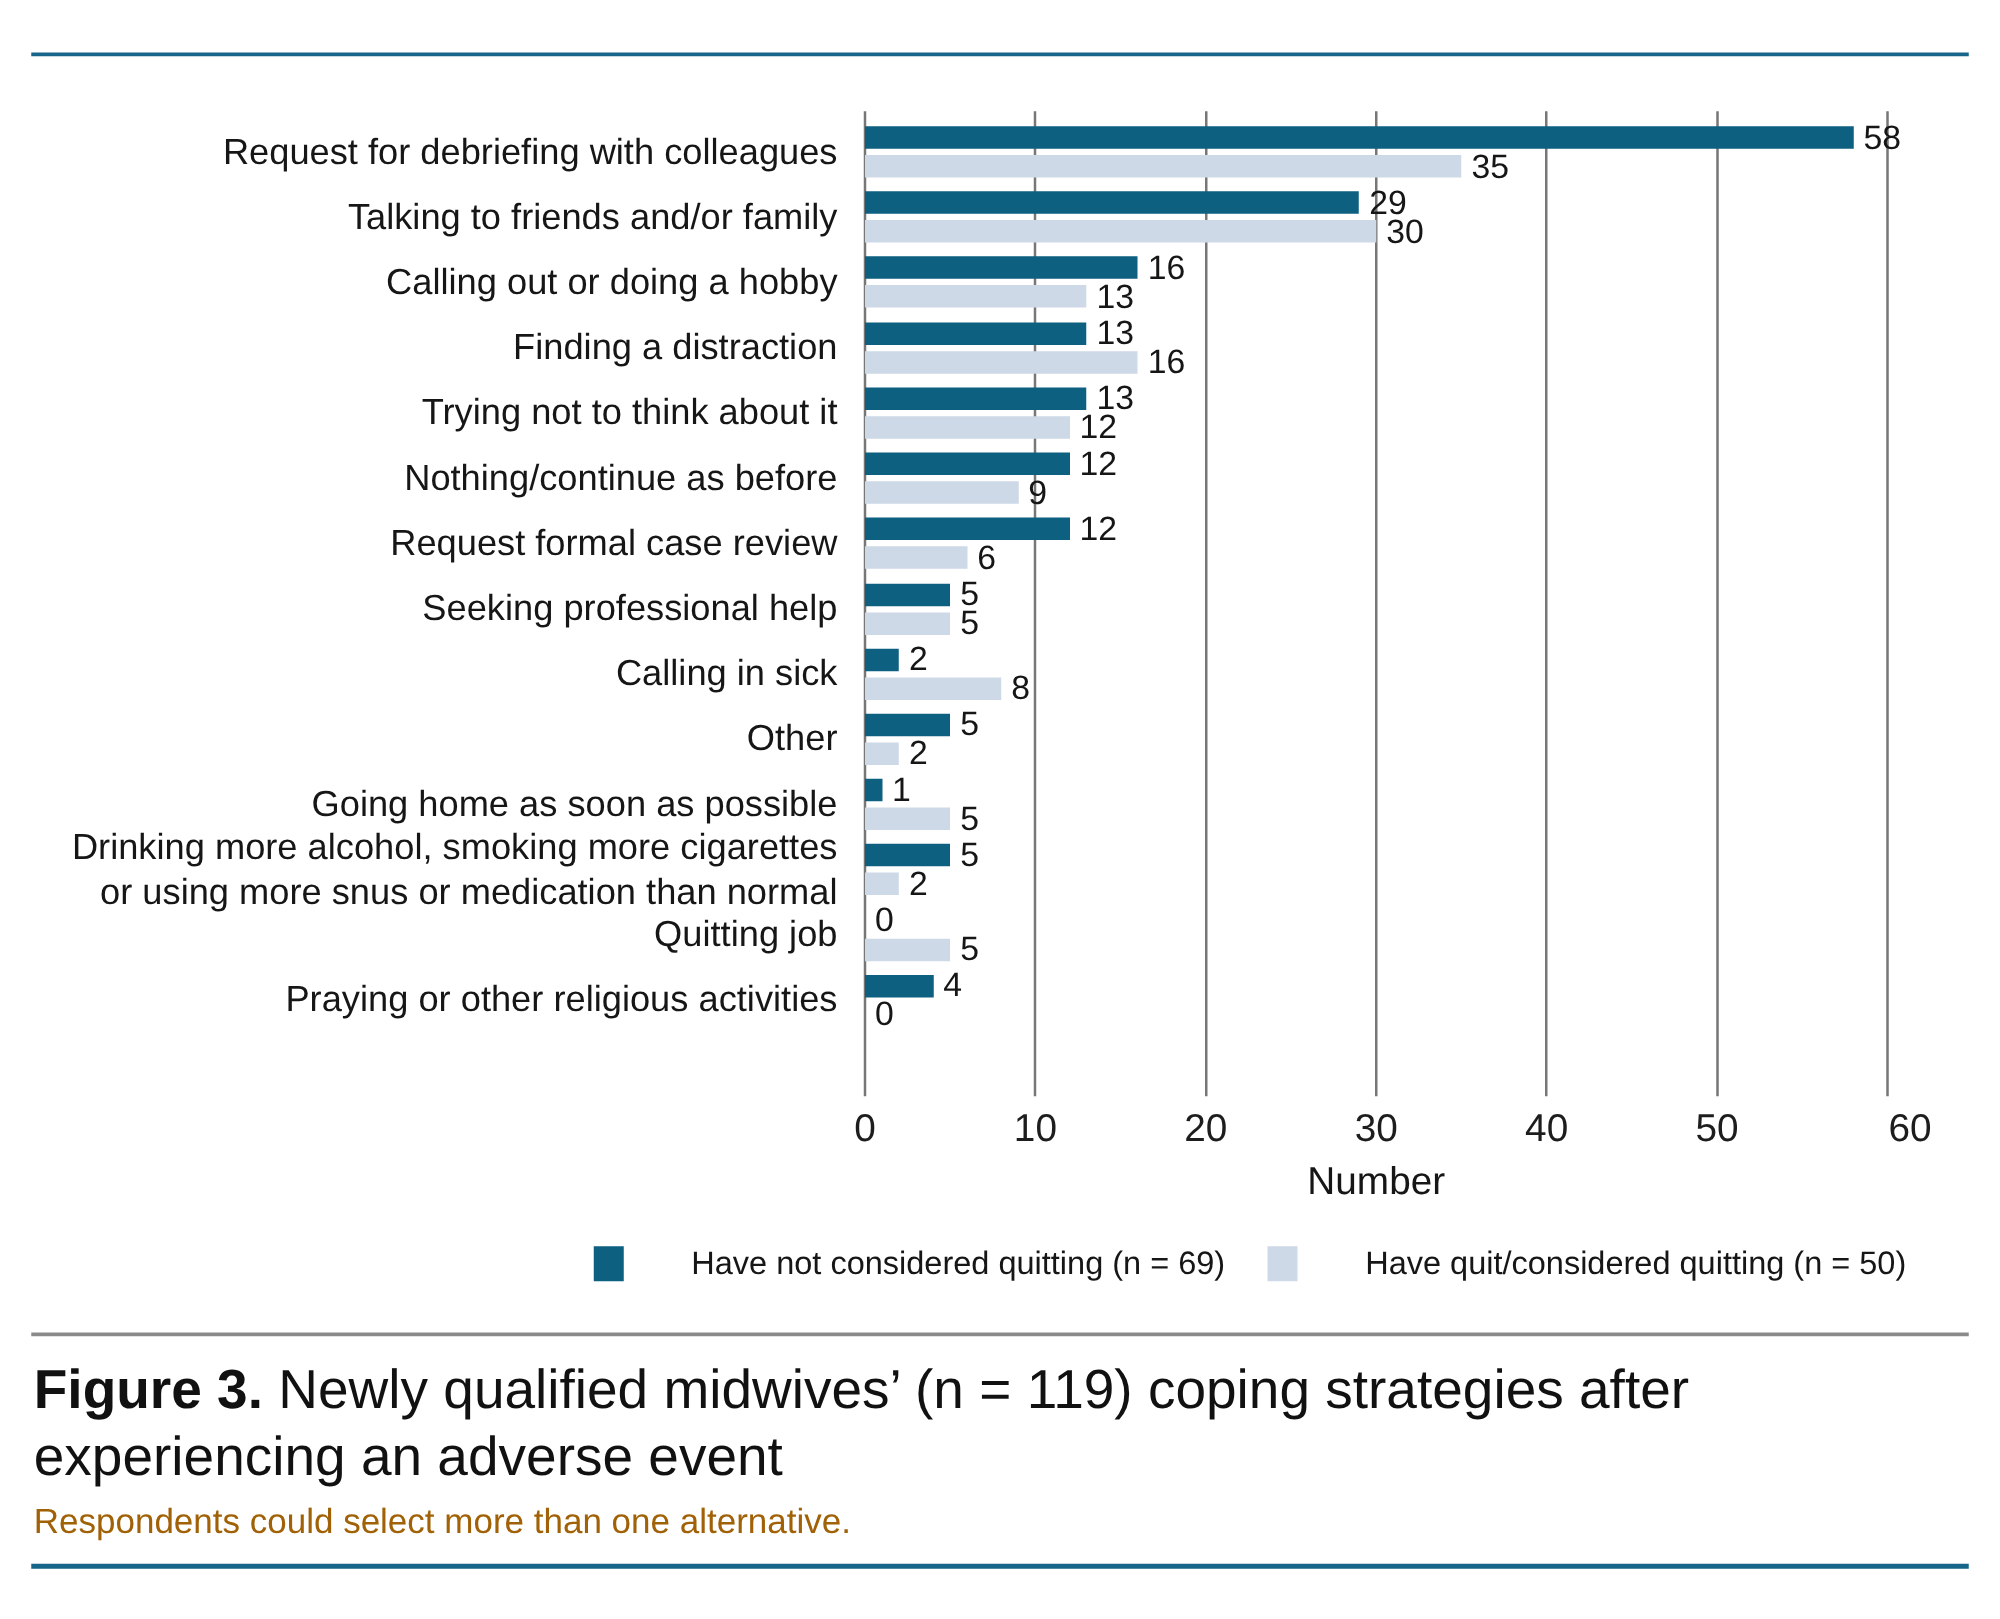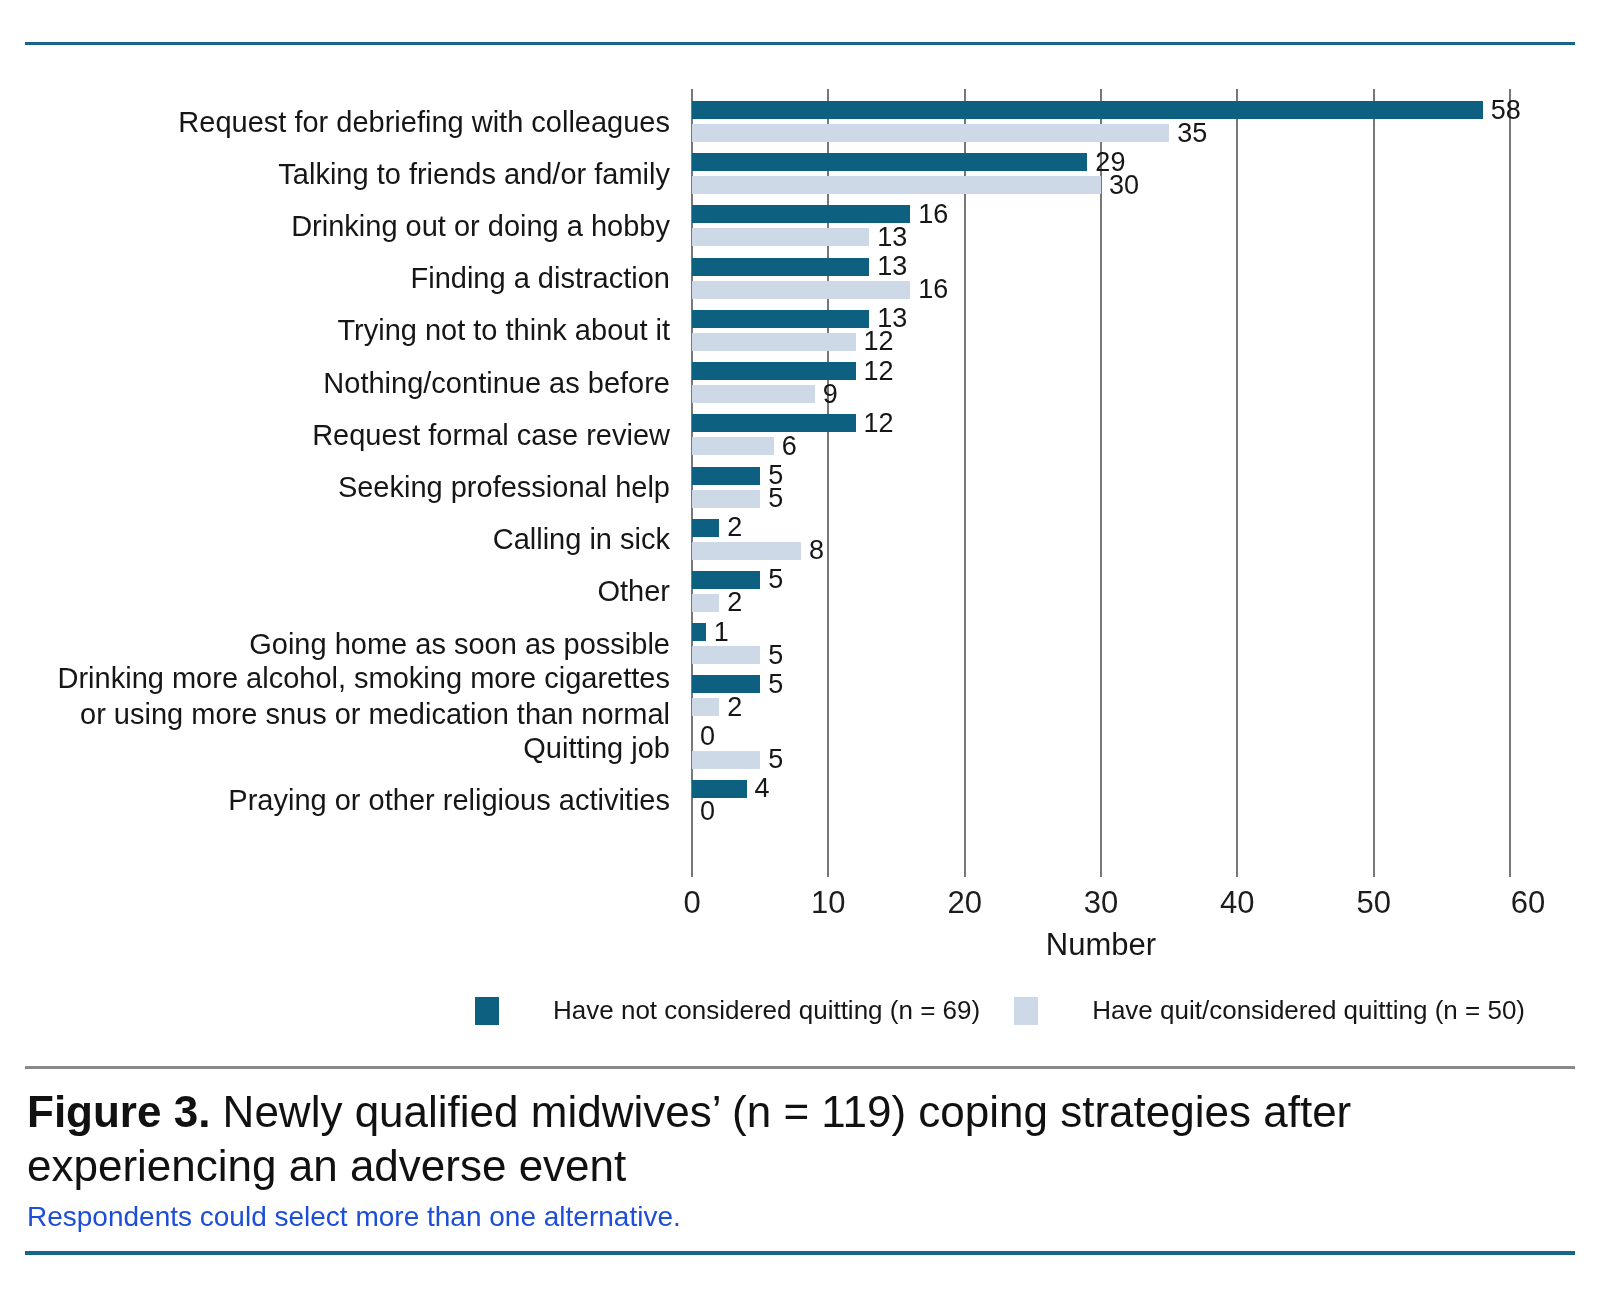--- a/index.html
+++ b/index.html
@@ -50,21 +50,21 @@
   .legend {
     display: flex; justify-content: flex-end; align-items: center;
     gap: 34px; margin-top: 32px; padding-right: 50px; box-sizing: border-box;
   }
   .legend-item { display: flex; align-items: center; gap: 12px; }
   .swatch { width: 24px; height: 28px; display: inline-block; }
   .legend-label { font-size: 26px; color: #161616; margin-left: 42px; }
 
   .caption { margin: 16px 0 0 2px; font-size: 44px; line-height: 54px; max-width: 1480px; color: #111111; }
   .caption b { font-weight: 700; }
-  .caption-note { margin: 8px 0 0 2px; font-size: 28px; color: #1d4ed8; }
+  .caption-note { margin: 8px 0 0 2px; font-size: 28px; color: #a16207; }
 </style>
 </head>
 <body>
 
 <div class="page">
 
   <div class="rule-teal top" style="background: rgb(23, 102, 137);"></div>
 
   <div class="chart">
     <div class="gridlines">
@@ -97,21 +97,21 @@
               <div class="bar" style="width: 48.3333%; background: rgb(13, 96, 128);"></div>
               <span class="bar-value">29</span>
             </div>
             <div class="bar-line">
               <div class="bar" style="width: 50%; background: rgb(205, 217, 230);"></div>
               <span class="bar-value">30</span>
             </div>
           </div>
         </div>
         <div class="category-row">
-          <div class="cat-label">Drinking out or doing a hobby</div>
+          <div class="cat-label">Calling out or doing a hobby</div>
           <div class="bars">
             <div class="bar-line">
               <div class="bar" style="width: 26.6667%; background: rgb(13, 96, 128);"></div>
               <span class="bar-value">16</span>
             </div>
             <div class="bar-line">
               <div class="bar" style="width: 21.6667%; background: rgb(205, 217, 230);"></div>
               <span class="bar-value">13</span>
             </div>
           </div>

